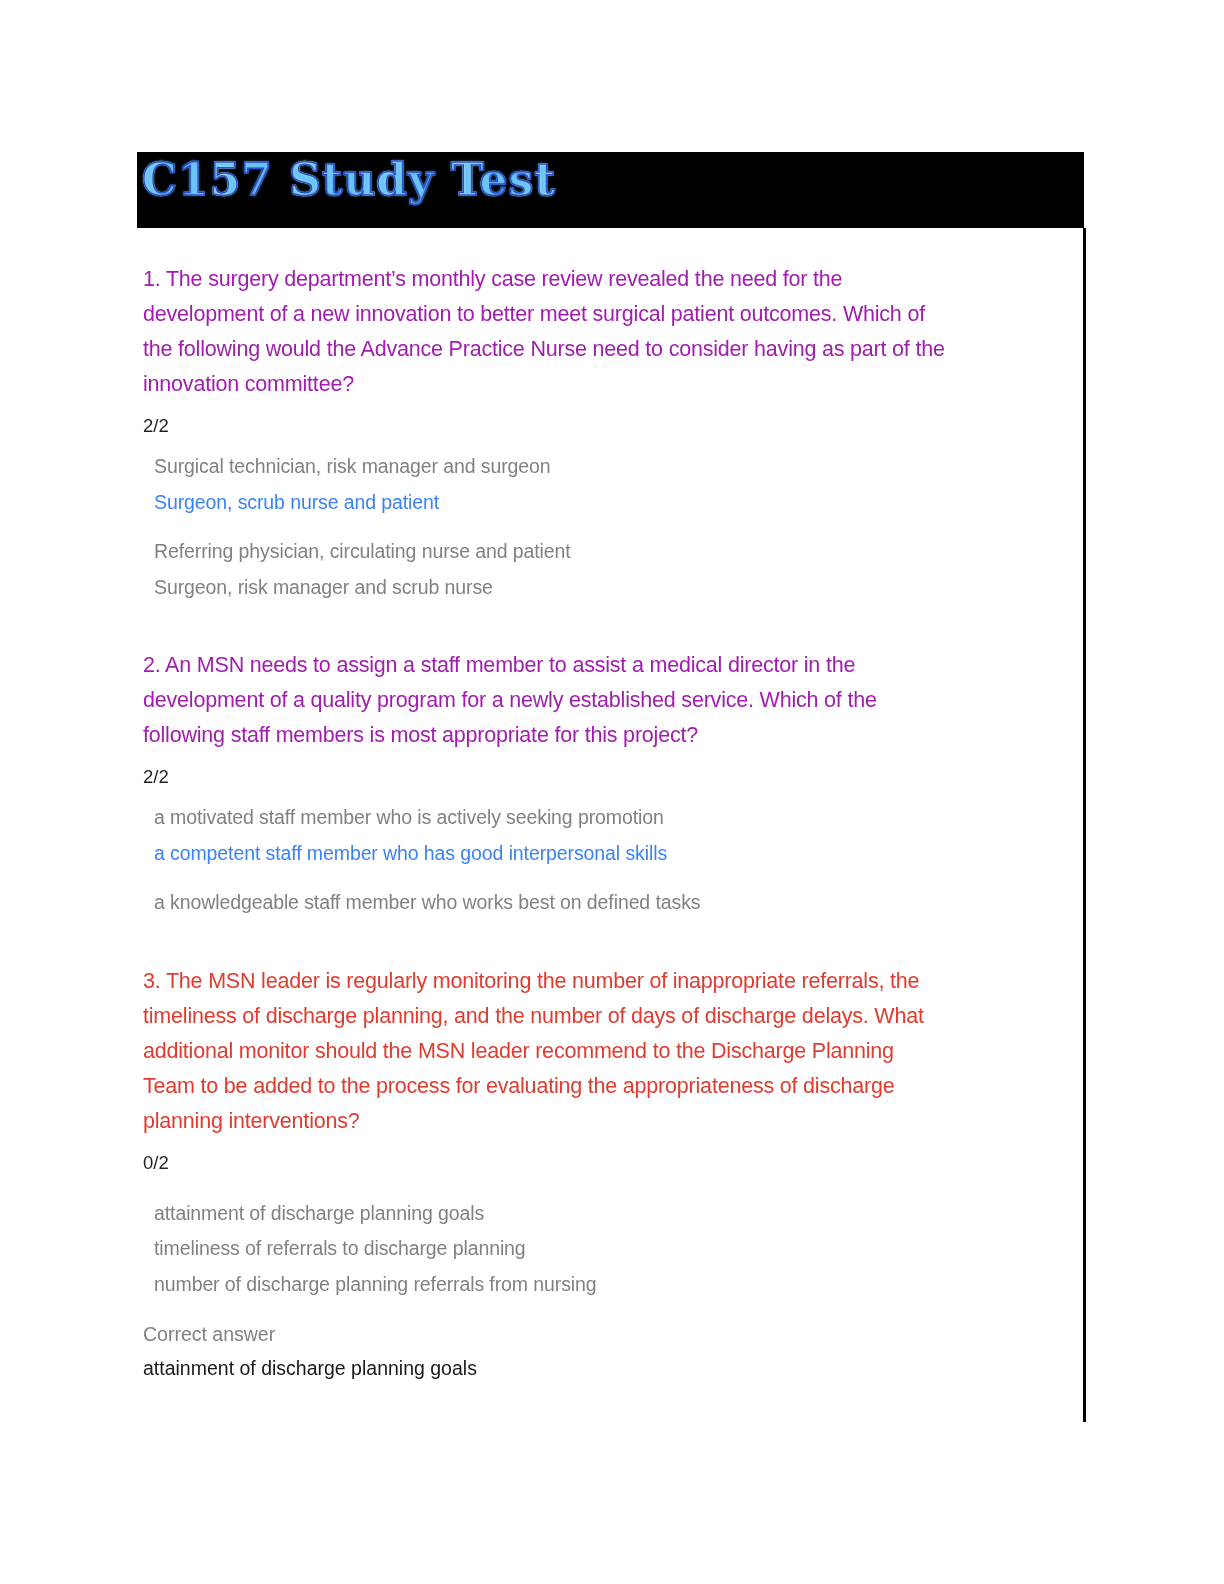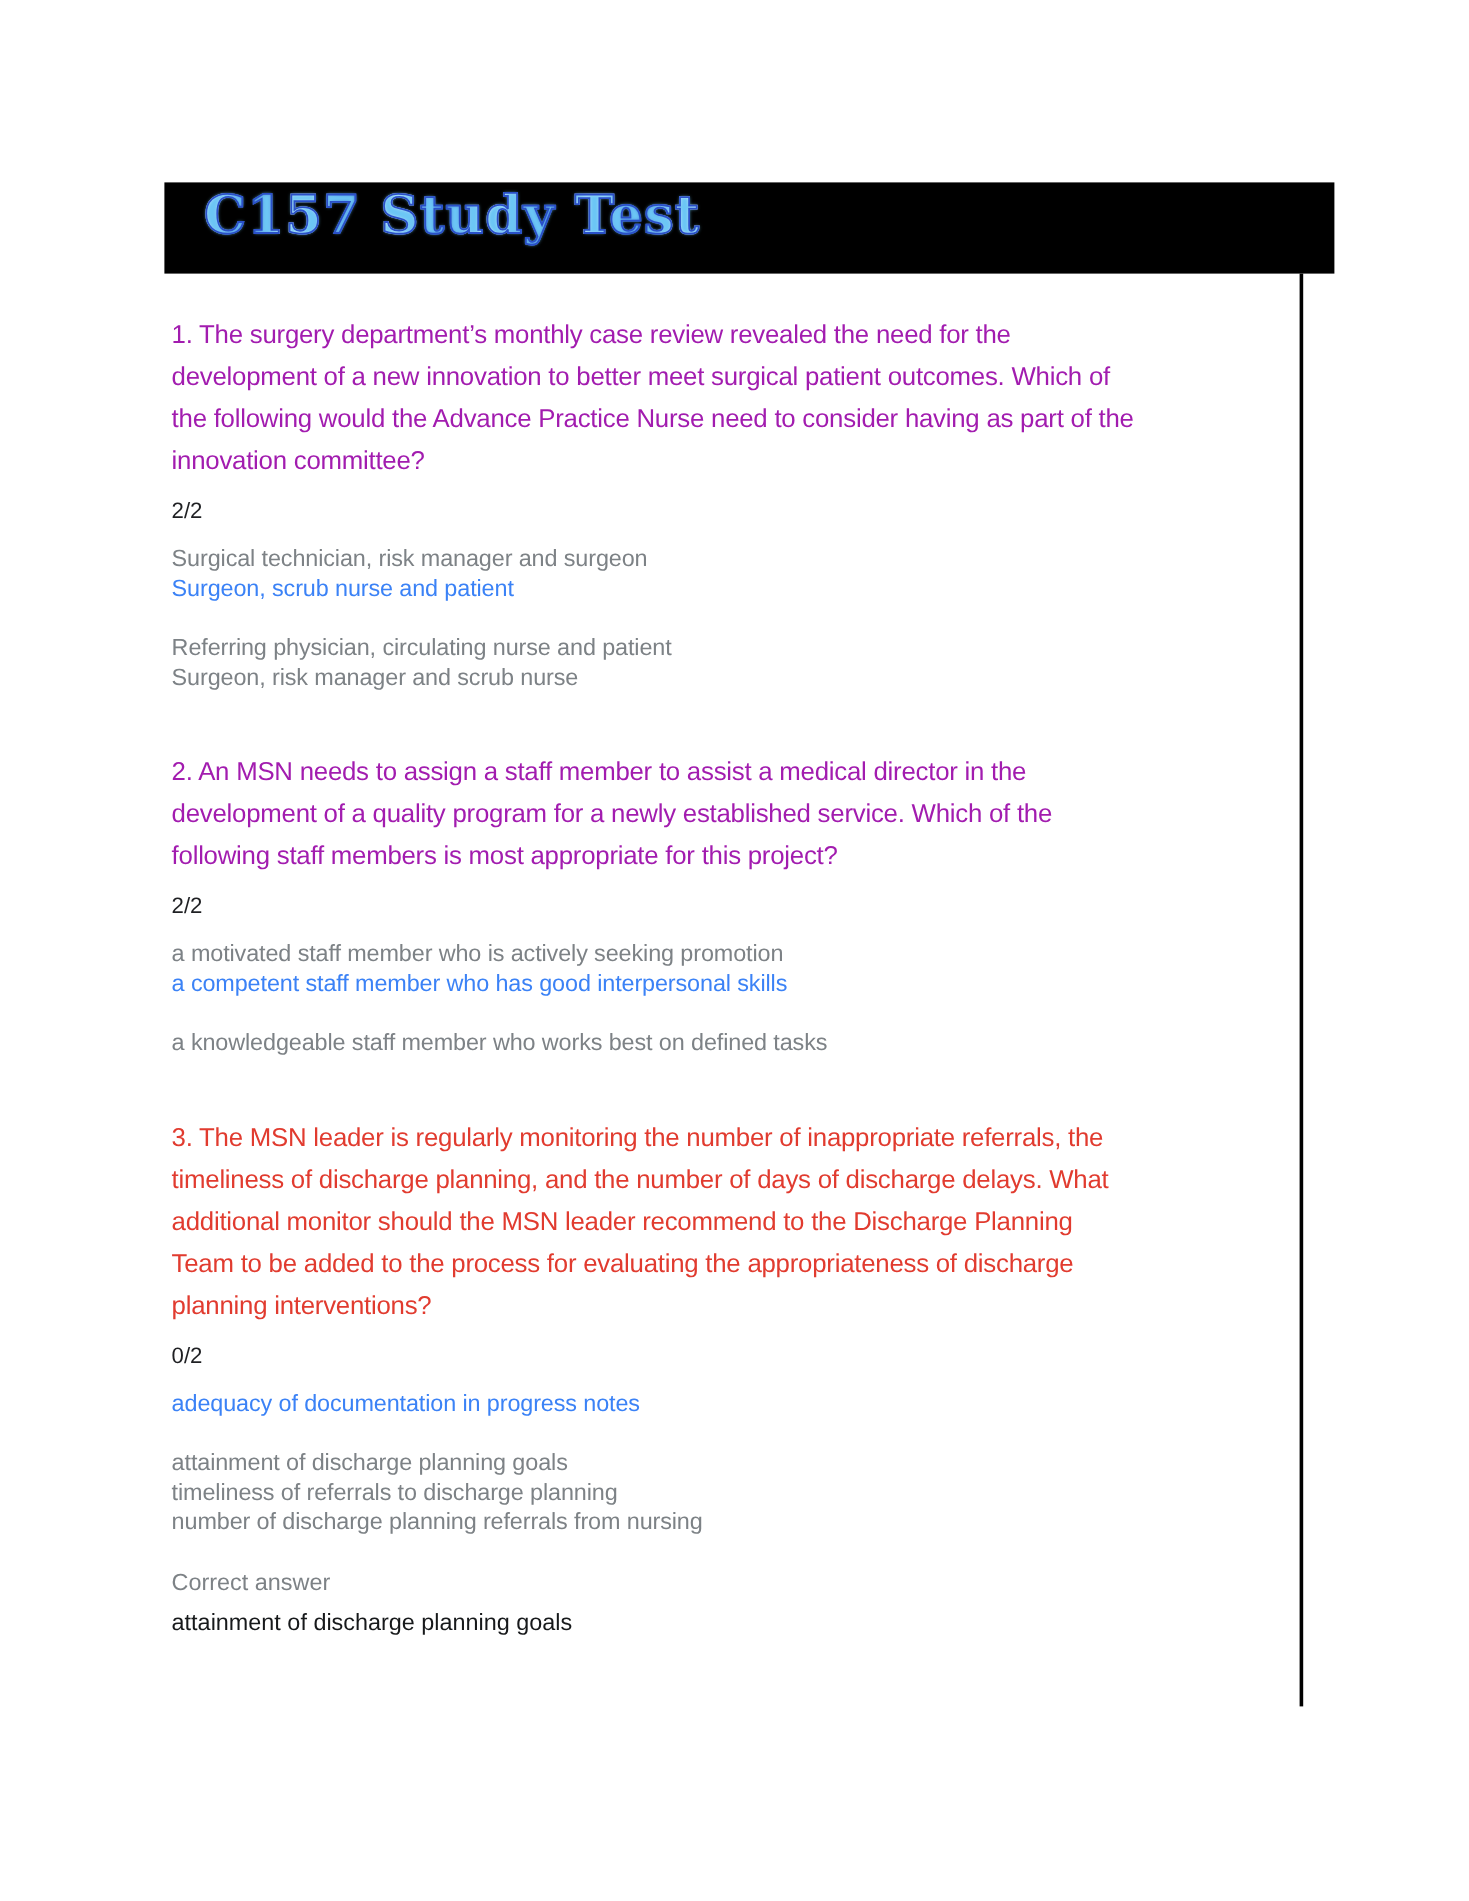--- a/index.html
+++ b/index.html
@@ -4,21 +4,21 @@
 <style>
   html,body{margin:0;padding:0;}
   body{
     width:1224px;height:1584px;position:relative;background:#ffffff;
     font-family:"Liberation Sans", sans-serif;
     -webkit-font-smoothing:antialiased;
   }
   
   .banner{
     position:absolute;left:137px;top:152px;width:947px;height:76px;
-    background:#000000;overflow:hidden;padding-left:28px;
+    background:#000000;overflow:hidden;
   }
   .banner-title{
     display:inline-block;margin:1px 0 0 5px;
     font-family:"DejaVu Serif", serif;font-weight:700;
     font-size:44px;line-height:54px;letter-spacing:1px;
     color:#4a76da;
     text-shadow:0 0 3px #6cc6f5;
   }
   @supports (-webkit-background-clip:text){
     .banner-title{
@@ -40,21 +40,21 @@
     margin:0;font-size:21.5px;line-height:35px;letter-spacing:-0.2px;
     white-space:pre-line;
   }
   .green{color:#a21caf;}
   .red{color:#e13b2f;}
   .score{
     margin:11px 0 0 0;font-size:18.5px;line-height:26px;color:#1f2023;
   }
   .options{margin-top:15px;max-width:912px;}
   .opt{
-    margin:0;font-size:19.5px;line-height:24.5px;letter-spacing:-0.1px;
+    margin:11px;font-size:19.5px;line-height:24.5px;letter-spacing:-0.1px;
     white-space:pre-line;
   }
   .opt.gap{margin-top:25px;}
   .muted{color:#7d8286;}
   .strong{color:#3b82f6;}
   .correct-label{
     margin:26px 0 0 0;font-size:19.5px;line-height:24.5px;color:#7d8286;
   }
   .correct-answer{
     margin:9px 0 0 0;font-size:19.5px;line-height:24.5px;color:#17191b;
@@ -100,21 +100,20 @@
     </section>
 
     <section class="qsection">
       <p class="qtext red">3. The MSN leader is regularly monitoring the number of inappropriate referrals, the
 timeliness of discharge planning, and the number of days of discharge delays. What
 additional monitor should the MSN leader recommend to the Discharge Planning
 Team to be added to the process for evaluating the appropriateness of discharge
 planning interventions?</p>
       <p class="score">0/2</p>
       <div class="options">
-        <p class="opt strong">adequacy of documentation in progress notes</p>
         <p class="opt muted gap">attainment of discharge planning goals</p>
         <p class="opt muted">timeliness of referrals to discharge planning</p>
         <p class="opt muted">number of discharge planning referrals from nursing</p>
       </div>
       <p class="correct-label">Correct answer</p>
       <p class="correct-answer">attainment of discharge planning goals</p>
     </section>
 
   </main>
 </div>

